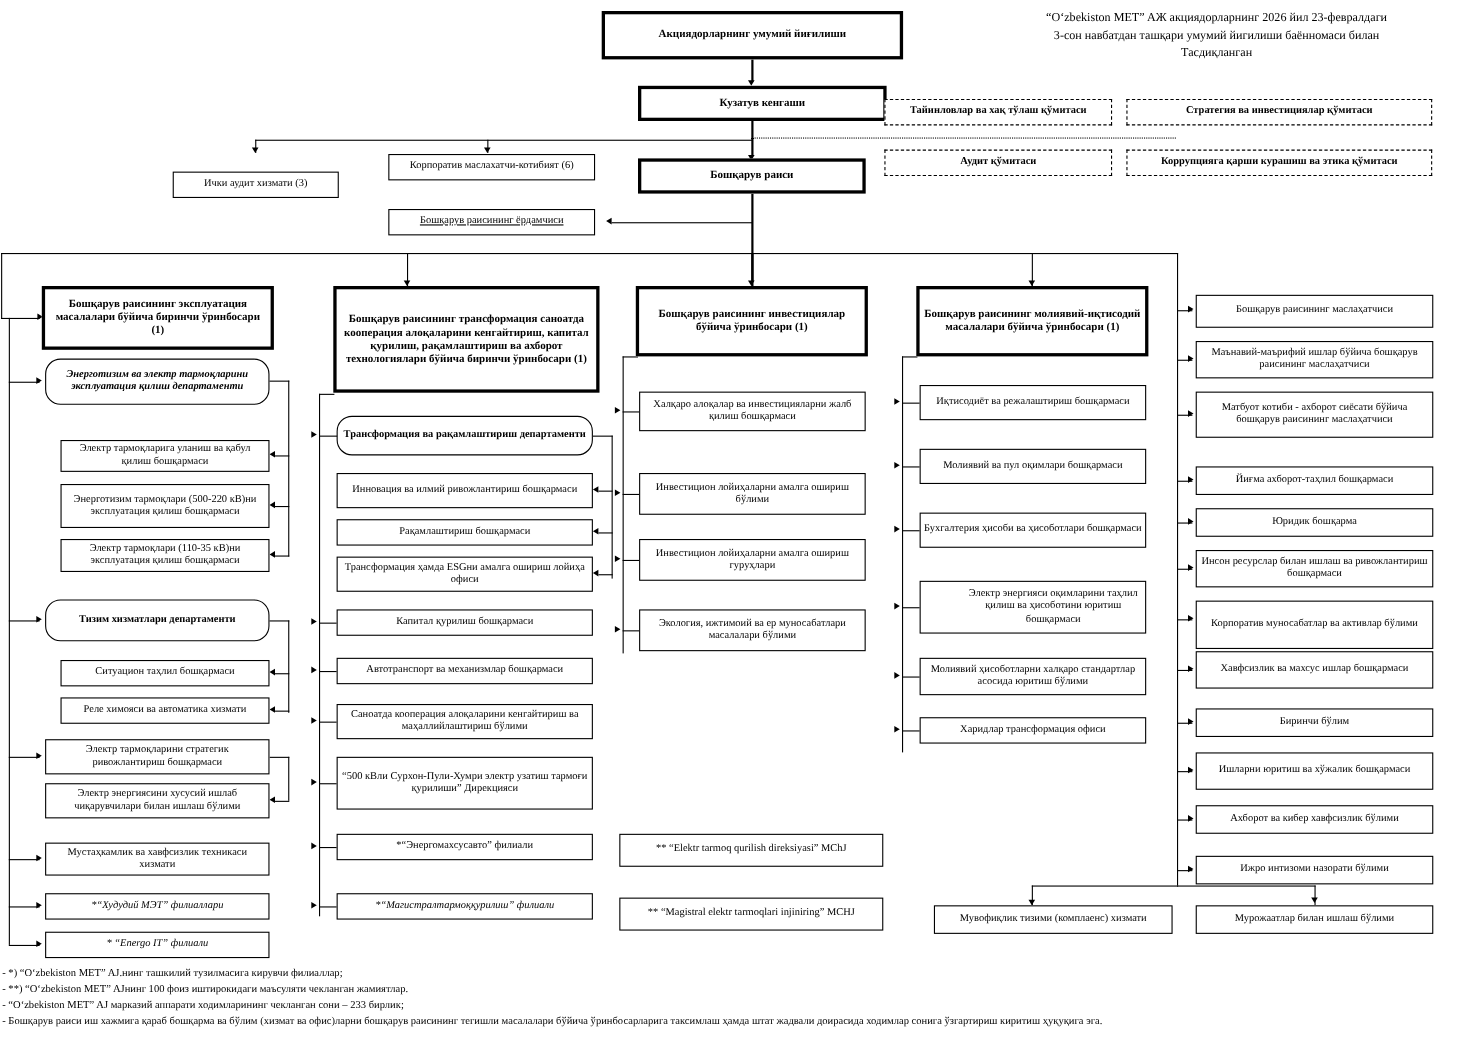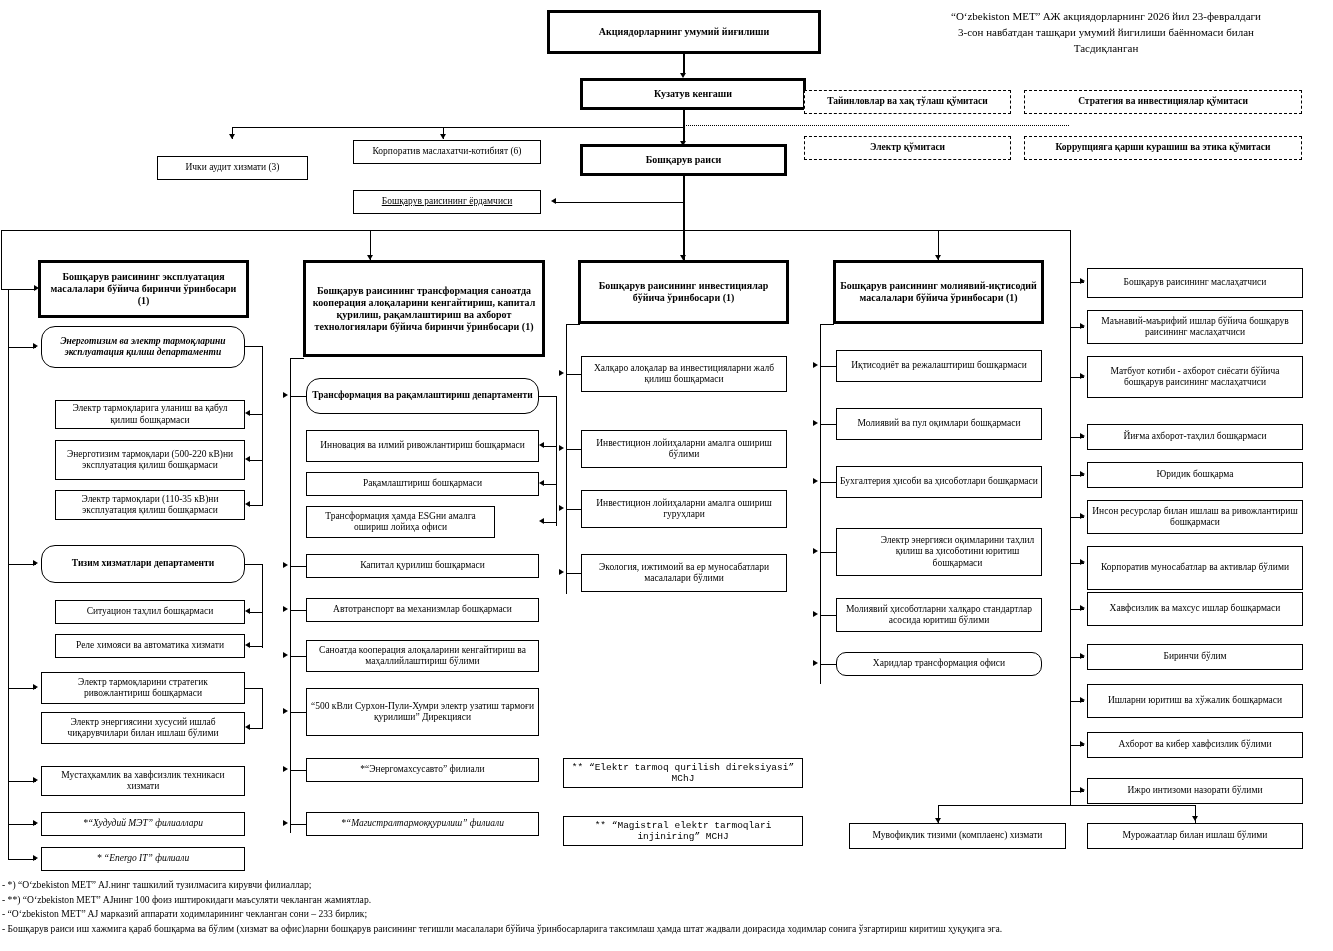--- a/index.html
+++ b/index.html
@@ -7,21 +7,21 @@
   #stage{position:absolute;left:0;top:0;width:1333px;height:951px;}
 
   .box{position:absolute;box-sizing:border-box;border:1px solid #000;background:#fff;
        display:flex;align-items:center;justify-content:center;text-align:center;
        font-size:9.5px;line-height:11.5px;padding:1px 3px;z-index:5;}
   .box.thick{border:3px solid #000;font-weight:bold;font-size:10px;line-height:12px;}
   .box.dashed{border:1.4px dashed #000;font-weight:bold;font-size:9.5px;}
   .box.round{border-radius:14px;font-weight:bold;}
   .box.italic{font-style:italic;font-weight:normal;}
   .box.bold{font-weight:bold;}
-  .box.latin{font-family:Liberation Mono, monospace;}
+  .box.latin{font-family:Liberation Serif, serif;}
 
   .ln{position:absolute;background:#000;z-index:2;}
   .lnh{height:1px;}
   .lnv{width:1px;}
   .lnv2{width:1.6px;}
 
   .arw{position:absolute;width:0;height:0;z-index:3;}
   .arw-d{border-left:3.6px solid transparent;border-right:3.6px solid transparent;border-top:5.5px solid #000;}
   .arw-l{border-top:3.6px solid transparent;border-bottom:3.6px solid transparent;border-right:5.5px solid #000;}
   .arw-r{border-top:3.6px solid transparent;border-bottom:3.6px solid transparent;border-left:5.5px solid #000;}
@@ -61,21 +61,21 @@
   <div class="ln lnv" style="left:232px;top:127px;height:12px;"></div>
   <div class="arw arw-d" style="left:229px;top:134px;"></div>
   <div class="ln lnv" style="left:443px;top:127px;height:12px;"></div>
   <div class="arw arw-d" style="left:440px;top:134px;"></div>
 
   <div class="box" style="left:157px;top:140px;width:151px;height:24px;margin-top:16px;">Ички аудит хизмати (3)</div>
   <div class="box" style="left:353px;top:140px;width:188px;height:24px;">Корпоратив маслахатчи-котибият (6)</div>
 
   <div class="box dashed" style="left:804px;top:90px;width:207px;height:24px;">Тайинловлар ва хақ тўлаш қўмитаси</div>
   <div class="box dashed" style="left:1024px;top:90px;width:278px;height:24px;text-align:center;">Стратегия ва инвестициялар қўмитаси</div>
-  <div class="box dashed" style="left:804px;top:136px;width:207px;height:24px;">Электр қўмитаси</div>
+  <div class="box dashed" style="left:804px;top:136px;width:207px;height:24px;">Аудит қўмитаси</div>
   <div class="box dashed" style="left:1024px;top:136px;width:278px;height:24px;">Коррупцияга қарши курашиш ва этика қўмитаси</div>
 
   <div class="dotline" style="left:683px;top:125px;width:386px;"></div>
 
   <div class="box" style="left:353px;top:190px;width:188px;height:24px;text-decoration:underline;">Бошқарув раисининг ёрдамчиси</div>
   <div class="ln lnh" style="left:556px;top:202px;width:128px;"></div>
   <div class="arw arw-l" style="left:551px;top:198px;"></div>
   <div class="ln lnv2" style="left:683px;top:176px;height:80px;"></div>
 
   <div class="ln lnh" style="left:1px;top:230px;width:1070px;"></div>
@@ -156,21 +156,21 @@
 
   <div class="ln lnv" style="left:290px;top:358px;height:475px;"></div>
   <div class="ln lnh" style="left:290px;top:358px;width:14px;"></div>
 
   <div class="box round bold" style="left:306px;top:378px;width:233px;height:36px;">Трансформация ва рақамлаштириш департаменти</div>
   <div class="arw arw-r" style="left:283px;top:392px;"></div>
   <div class="ln lnh" style="left:290px;top:396px;width:18px;"></div>
 
   <div class="box" style="left:306px;top:430px;width:233px;height:32px;">Инновация ва илмий ривожлантириш бошқармаси</div>
   <div class="box" style="left:306px;top:472px;width:233px;height:24px;">Рақамлаштириш бошқармаси</div>
-  <div class="box" style="left:306px;top:506px;width:189px;height:32px;">Трансформация ҳамда ESGни амалга ошириш лойиҳа офиси</div>
+  <div class="box" style="left:306px;top:506px;width:233px;height:32px;">Трансформация ҳамда ESGни амалга ошириш лойиҳа офиси</div>
   <div class="ln lnv" style="left:556px;top:396px;height:130px;"></div>
   <div class="ln lnh" style="left:539px;top:396px;width:18px;"></div>
   <div class="ln lnh" style="left:544px;top:446px;width:13px;"></div>
   <div class="arw arw-l" style="left:539px;top:442px;"></div>
   <div class="ln lnh" style="left:544px;top:484px;width:13px;"></div>
   <div class="arw arw-l" style="left:539px;top:480px;"></div>
   <div class="ln lnh" style="left:544px;top:522px;width:13px;"></div>
   <div class="arw arw-l" style="left:539px;top:518px;"></div>
 
   <div class="box" style="left:306px;top:554px;width:233px;height:24px;">Капитал қурилиш бошқармаси</div>
@@ -236,21 +236,21 @@
   <div class="ln lnh" style="left:820px;top:482px;width:18px;"></div>
 
   <div class="box" style="left:836px;top:528px;width:206px;height:48px;padding-left:40px;">Электр энергияси оқимларини таҳлил қилиш ва ҳисоботини юритиш бошқармаси</div>
   <div class="arw arw-r" style="left:813px;top:548px;"></div>
   <div class="ln lnh" style="left:820px;top:552px;width:18px;"></div>
 
   <div class="box" style="left:836px;top:598px;width:206px;height:34px;">Молиявий ҳисоботларни халқаро стандартлар асосида юритиш бўлими</div>
   <div class="arw arw-r" style="left:813px;top:611px;"></div>
   <div class="ln lnh" style="left:820px;top:615px;width:18px;"></div>
 
-  <div class="box" style="left:836px;top:652px;width:206px;height:24px;border-radius:10px;">Харидлар трансформация офиси</div>
+  <div class="box" style="left:836px;top:652px;width:206px;height:24px;">Харидлар трансформация офиси</div>
   <div class="arw arw-r" style="left:813px;top:660px;"></div>
   <div class="ln lnh" style="left:820px;top:664px;width:18px;"></div>
 
   <div class="box" style="left:1087px;top:268px;width:216px;height:30px;">Бошқарув раисининг маслаҳатчиси</div>
   <div class="arw arw-r" style="left:1080px;top:278px;"></div>
   <div class="ln lnh" style="left:1070px;top:282px;width:14px;"></div>
 
   <div class="box" style="left:1087px;top:310px;width:216px;height:34px;">Маънавий-маърифий ишлар бўйича бошқарув раисининг маслаҳатчиси</div>
   <div class="arw arw-r" style="left:1080px;top:323px;"></div>
   <div class="ln lnh" style="left:1070px;top:327px;width:14px;"></div>

